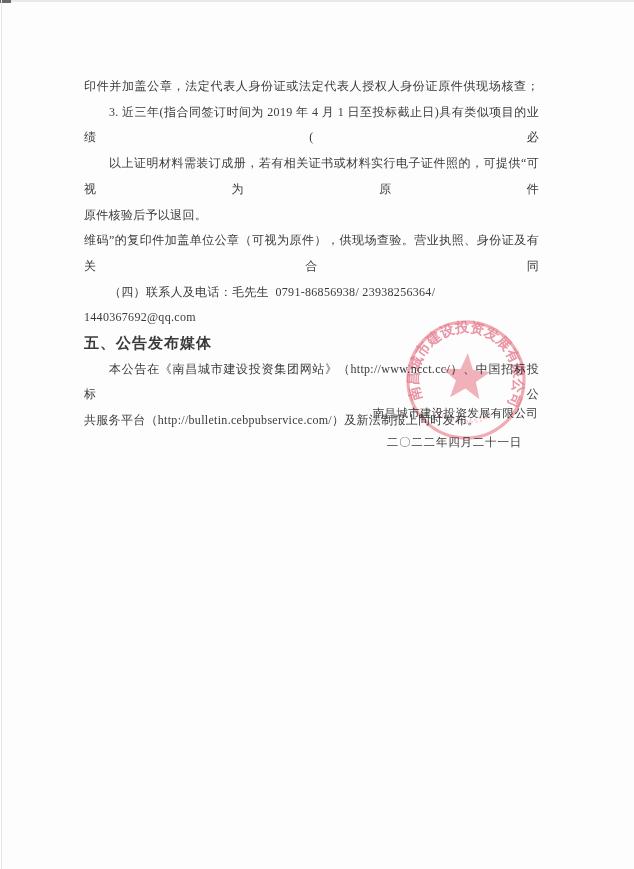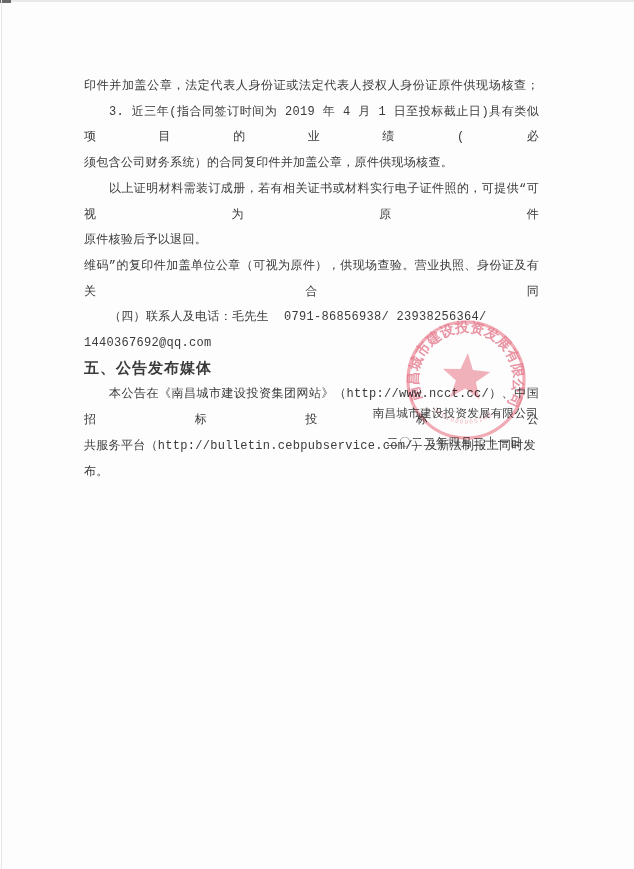--- a/index.html
+++ b/index.html
@@ -31,21 +31,21 @@
   }
   .doc-body {
     position: absolute;
     left: 84px; top: 74px;
     width: 455px;
     color: #3a3a3a;
     font-size: 12px;
     line-height: 25.7px;
     letter-spacing: 0.3px;
   }
-  .doc-line { white-space: pre-wrap; font-family: Liberation Mono, monospace; }
+  .doc-line { white-space: pre-wrap; }
   .doc-line.indent { text-indent: 25px; }
   .doc-line.bold { font-weight: bold; font-size: 15px; letter-spacing: 1px; }
   .doc-line.justify { text-align: justify; text-align-last: justify; }
   .signature-company {
     position: absolute; top: 406px; right: 96px;
     color: #3a3a3a; font-size: 11.5px; letter-spacing: 0.3px;
   }
   .signature-date {
     position: absolute; top: 435px; right: 112px;
     color: #3a3a3a; font-size: 11.5px; letter-spacing: 0.8px;
@@ -65,21 +65,20 @@
 <div class="page">
 
   <div class="scan-top-line"></div>
   <div class="scan-corner-mark"></div>
   <div class="scan-left-edge"></div>
 
   <div class="doc-body">
 
   <div class="doc-line justify">印件并加盖公章，法定代表人身份证或法定代表人授权人身份证原件供现场核查；</div>
       <div class="doc-line indent justify">3. 近三年(指合同签订时间为 2019 年 4 月 1 日至投标截止日)具有类似项目的业绩(必</div>
-      <div class="doc-line">须包含公司财务系统）的合同复印件并加盖公章，原件供现场核查。</div>
       <div class="doc-line indent justify">以上证明材料需装订成册，若有相关证书或材料实行电子证件照的，可提供“可视为原件</div>
       <div class="doc-line">原件核验后予以退回。</div>
       <div class="doc-line justify">维码”的复印件加盖单位公章（可视为原件），供现场查验。营业执照、身份证及有关合同</div>
       <div class="doc-line indent">（四）联系人及电话：毛先生  0791-86856938/ 23938256364/ 1440367692@qq.com</div>
       <div class="doc-line bold">五、公告发布媒体</div>
       <div class="doc-line indent justify">本公告在《南昌城市建设投资集团网站》（http://www.ncct.cc/）、中国招标投标公</div>
       <div class="doc-line">共服务平台（http://bulletin.cebpubservice.com/）及新法制报上同时发布。</div>
     </div>
 
   <div class="signature-company">南昌城市建设投资发展有限公司</div>

